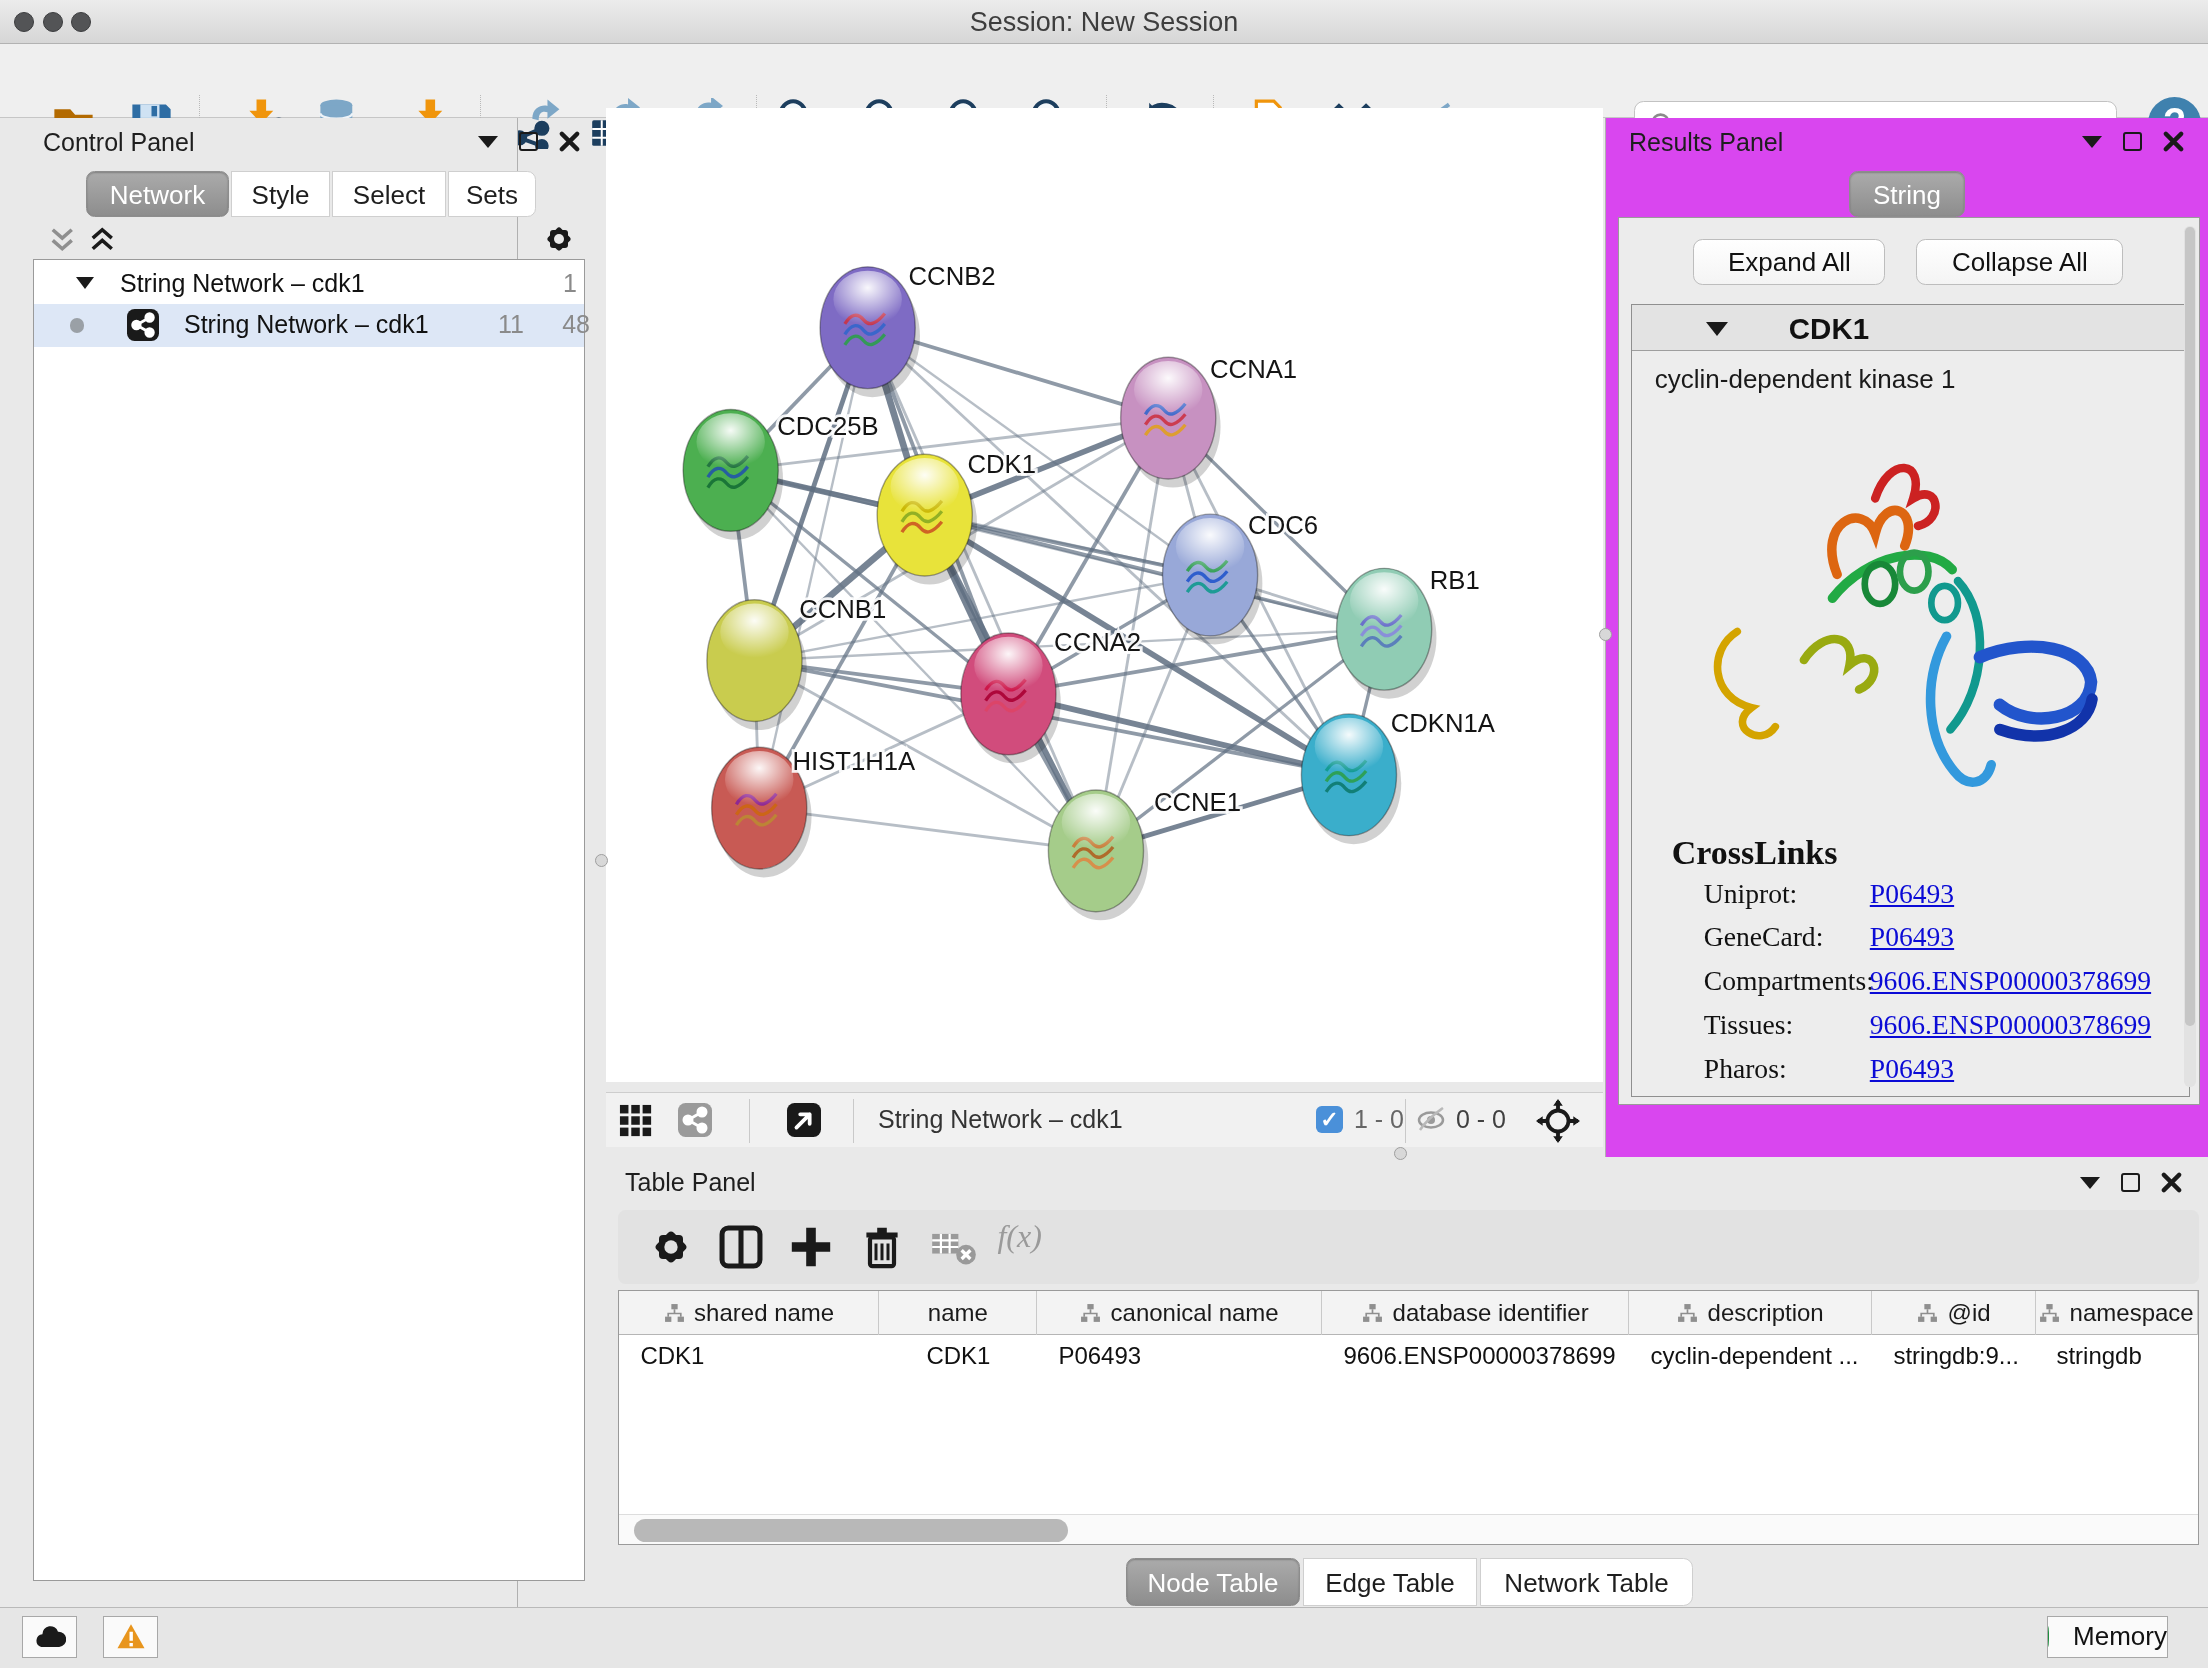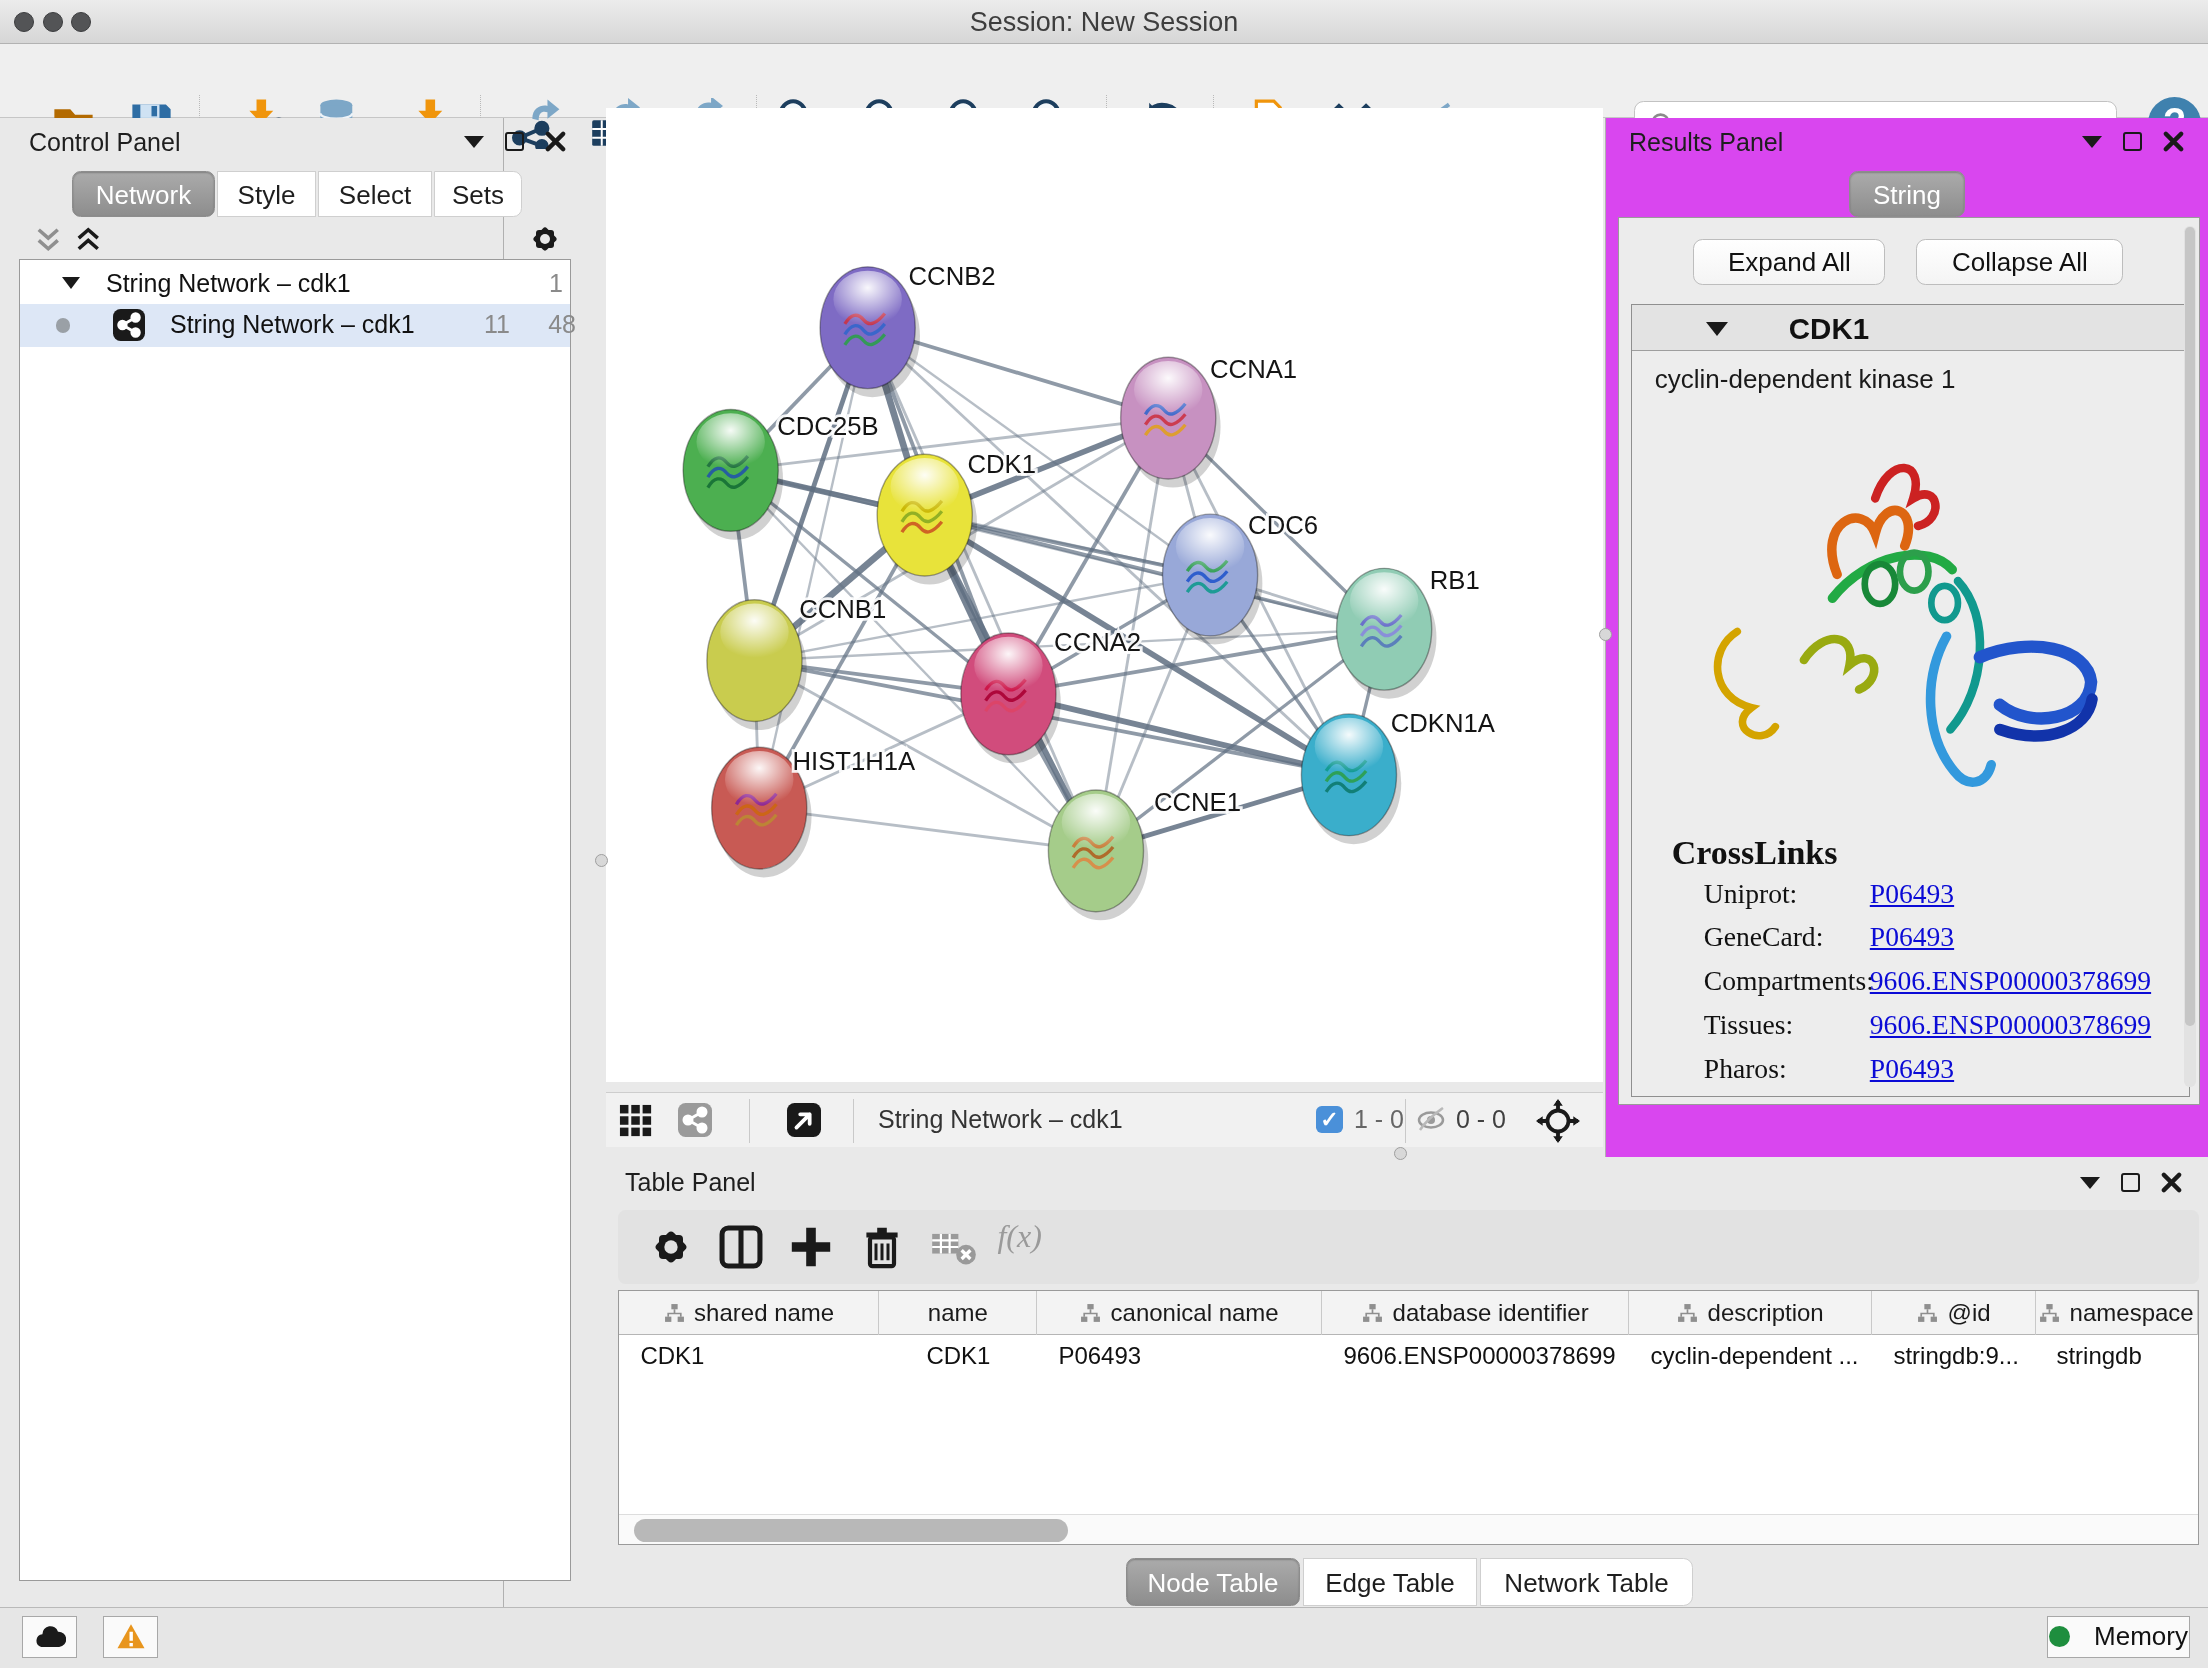--- a/index.html
+++ b/index.html
@@ -29,21 +29,21 @@
   .tri-down { width:0; height:0; border-left:10.5px solid transparent; border-right:10.5px solid transparent; border-top:12.4px solid #1a1a1a; }
   .sq { width:19px; height:19px; border:2.9px solid #1a1a1a; border-radius:2.9px; }
   .tab { position:absolute; height:46px; line-height:46px; text-align:center; font-size:26px;
     background:#fff; color:#1e1e1e; border:1px solid #cfcfcf; }
   .tab.sel { background:linear-gradient(#ababab,#8d8d8d); color:#fff; border-color:#8d8d8d;
     box-shadow:inset 0 1px 1.9px rgba(0,0,0,.25); border-radius:8.6px; }
   .btn { background:linear-gradient(#ffffff,#f4f4f4); border:1.9px solid #bdbdbd; border-radius:9.5px;
     font-size:26px; color:#111; text-align:center; }
 
   
-  .control-panel { left:2px; top:118px; width:502px; height:1489px; background:#e9e9e9; border-right:1.9px solid #b0b0b0; }
+  .control-panel { left:16px; top:118px; width:502px; height:1489px; background:#e9e9e9; border-right:1.9px solid #b0b0b0; }
   .net-list { position:absolute; left:17px; top:141px; width:552px; height:1322px; background:#fff; border:1.9px solid #9a9a9a; }
   .row1 { position:absolute; left:0; top:3.8px; width:100%; height:40px; }
   .row2 { position:absolute; left:0; top:44px; width:100%; height:43px; background:#dde7f6; }
   .share-badge { display:inline-block; width:32px; height:32px; border-radius:7.6px; background:#1a1a1a; }
 
   
   .net-canvas { left:606px; top:108px; width:997px; height:974px; background:#fff; }
   .netbar { left:606px; top:1092px; width:997px; height:55px; background:#f1f1f1; border-top:1px solid #cdcdcd; }
   .netbar-sep { position:absolute; top:5.7px; height:44px; width:0; border-left:1px solid #c9c9c9; }
   .blk-badge { position:absolute; width:34px; height:34px; border-radius:7.6px; background:#1a1a1a; }
@@ -667,18 +667,18 @@
       <path d="M9 28 a8 8 0 0 1 1.5 -15.7 A10 10 0 0 1 30 9 a7.5 7.5 0 0 1 1.5 19z" fill="#1a1a1a"></path>
     </svg>
   </div>
   <div class="sb-btn" style="left:103px;width:55px">
     <svg width="30" height="28.5" viewBox="0 0 40 36">
       <path d="M20 2 L38 34 H2z" fill="#e8951d"></path>
       <rect x="18" y="12" width="4.5" height="12" fill="#fff"></rect>
         <rect x="18" y="27" width="4.5" height="4.5" fill="#fff"></rect>
     </svg>
   </div>
-  <div class="sb-btn" style="left:2047px;width:143px;gap:24px">
+  <div class="sb-btn" style="left:2047px;width:121px;gap:24px">
     <span style="width:21px;height:21px;border-radius:50%;background:#1e8e3e;display:inline-block"></span>
     <span style="font-size:26px;color:#111">Memory</span>
   </div>
 </div>
 
 
 </body></html>

